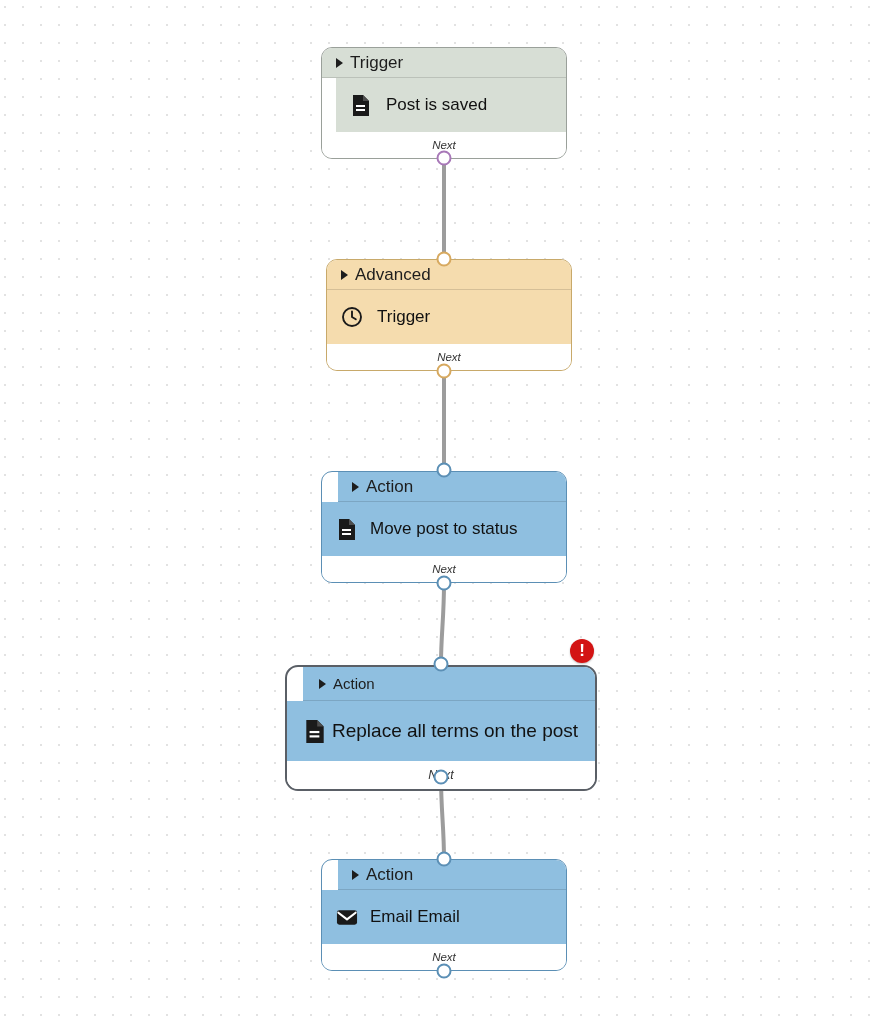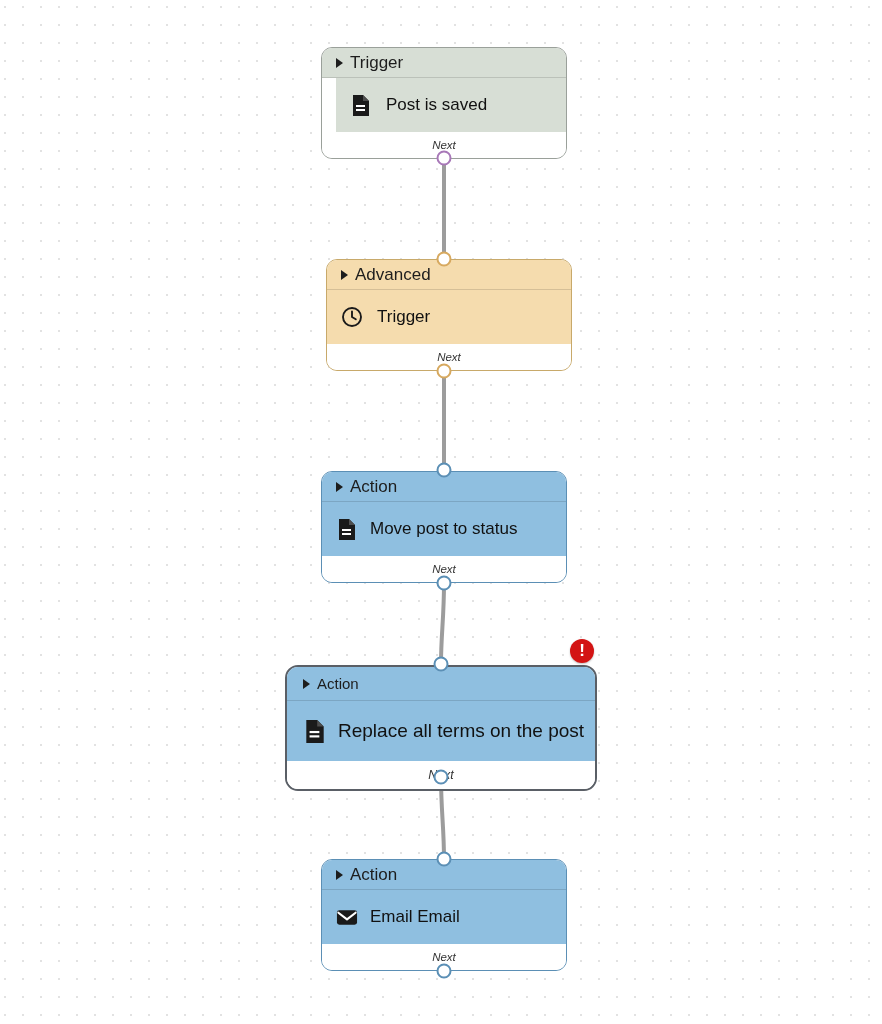--- a/index.html
+++ b/index.html
@@ -80,21 +80,21 @@
     display: flex;
     align-items: center;
     gap: 14px;
     padding: 0 14px;
     height: 54px;
   }
 
   .node.scaled .node-body {
     height: 60px;
     padding: 0 16px;
-    gap: 11px;
+    gap: 5px;
   }
 
   .node-icon {
     width: 22px;
     height: 24px;
     flex: 0 0 auto;
     display: flex;
     align-items: center;
     justify-content: center;
   }
@@ -122,21 +122,21 @@
 
   
   .theme-trigger .node-header { background: #d7ded5; }
   .theme-trigger .node-body   { background: #d7ded5; margin-left: 14px; }
   .theme-trigger              { border-color: #9aa09a; }
 
   .theme-advanced .node-header { background: #f5dcae; }
   .theme-advanced .node-body   { background: #f5dcae; }
   .theme-advanced              { border-color: #c8a96a; }
 
-  .theme-action .node-header { background: #8fbfe0; }
+  .theme-action .node-header { background: #8fbfe0; margin-left: 16px; }
   .theme-action .node-body   { background: #8fbfe0; gap: 12px; }
   .theme-action              { border-color: #5b8fb5; }
 
   
   .port {
     position: absolute;
     width: 15px;
     height: 15px;
     border-radius: 50%;
     background: #ffffff;

